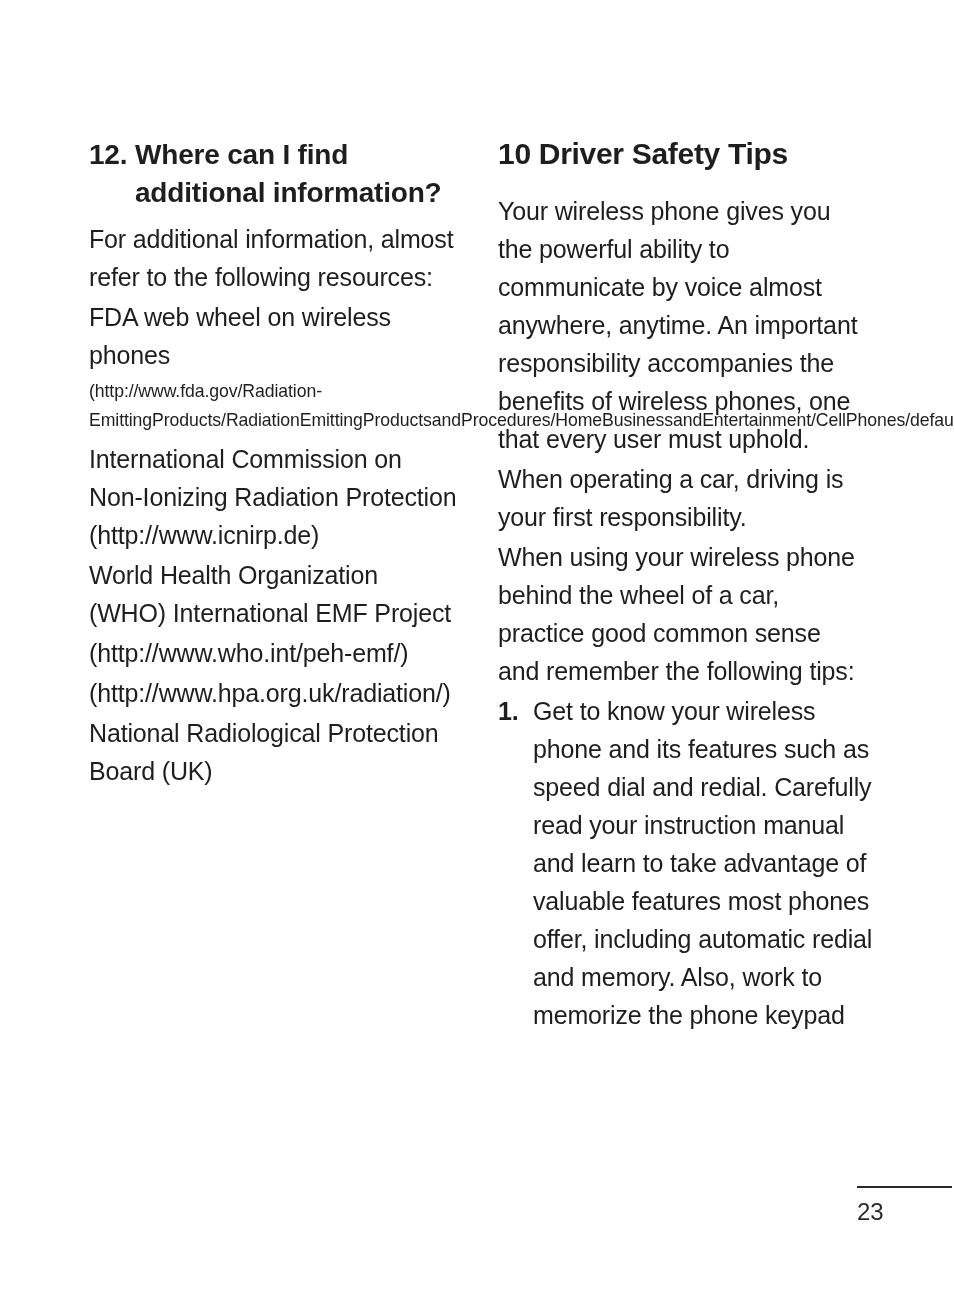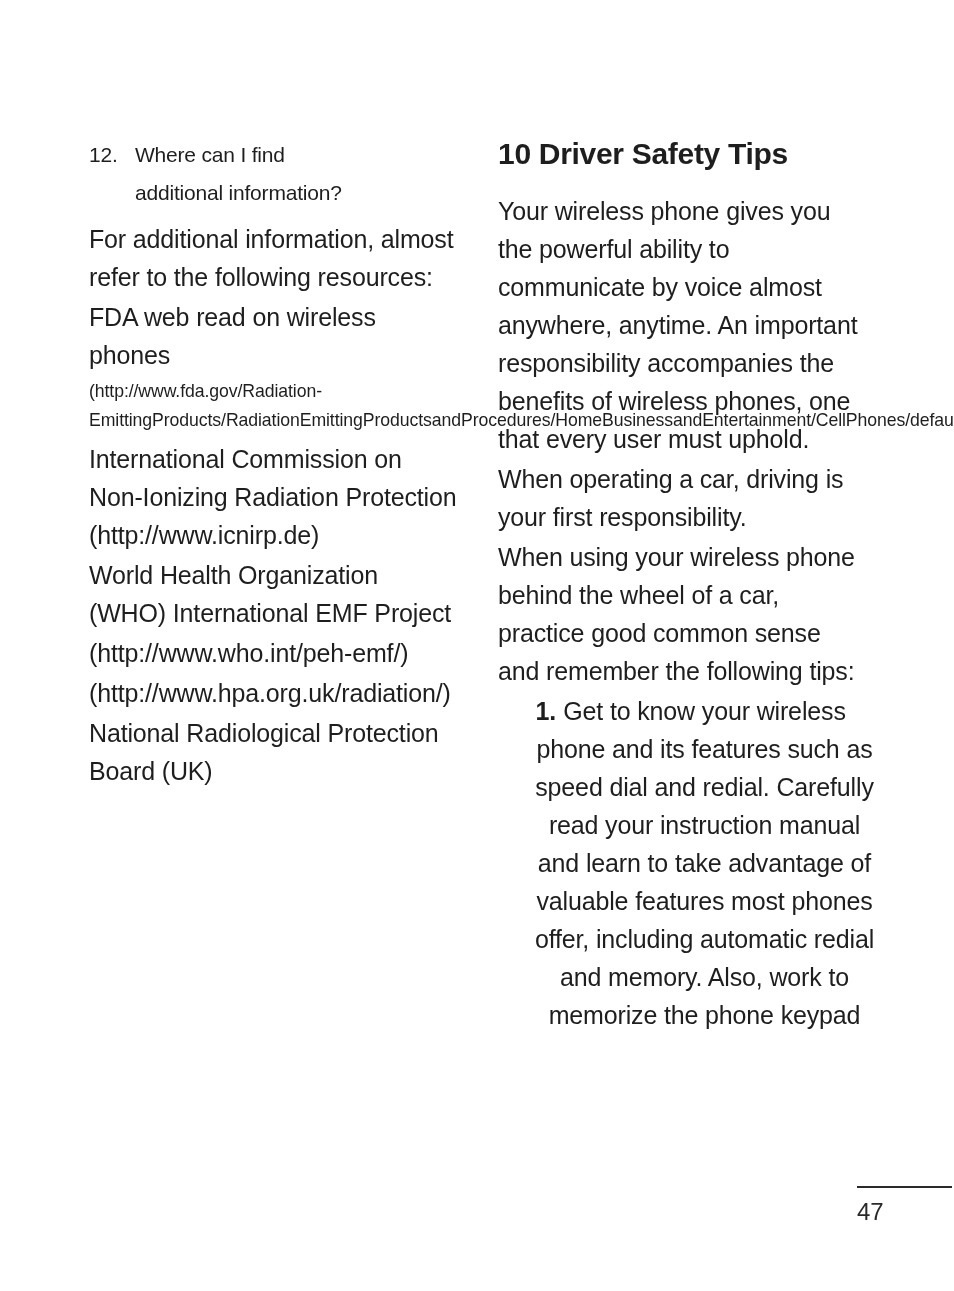--- a/index.html
+++ b/index.html
@@ -24,22 +24,22 @@
   
   .col {
     position: absolute;
     top: 136px;
   }
   .col-left  { left: 89px;  width: 380px; }
   .col-right { left: 498px; width: 378px; }
 
   
   .h-numbered {
-    font-size: 21px;
-    font-weight: normal;
+    font-size: 28px;
+    font-weight: bold;
     line-height: 38px;
     letter-spacing: -0.2px;
     margin: 0 0 8px 0;
     padding-left: 46px;
     text-indent: -46px;
   }
   .h-numbered .marker {
     display: inline-block;
     width: 46px;
     text-indent: 0;
@@ -74,21 +74,20 @@
   }
 
   
   .li {
     font-size: 25px;
     line-height: 38px;
     letter-spacing: -0.15px;
     margin: 0;
     padding-left: 35px;
     text-indent: -35px;
-    text-align: center;
   }
   .li .marker {
     font-weight: bold;
     display: inline-block;
     width: 35px;
     text-indent: 0;
   }
 
   
   .footer-rule {
@@ -113,21 +112,21 @@
 <body>
 
 <div class="page">
 
   <div class="col col-left">
 
     <h2 class="h-numbered"><span class="marker">12.</span><span>Where can I find</span><br><span>additional information?</span></h2>
 
     <p class="p">For additional information, almost refer to the following resources:</p>
 
-    <p class="p">FDA web read on wireless phones</p>
+    <p class="p">FDA web wheel on wireless phones</p>
 
     <p class="p-url-small">(http://www.fda.gov/Radiation-EmittingProducts/RadiationEmittingProductsandProcedures/HomeBusinessandEntertainment/CellPhones/default.htm)</p>
 
 
 
     <p class="p">International Commission on Non-Ionizing Radiation Protection (http://www.icnirp.de)</p>
 
     <p class="p">World Health Organization (WHO) International EMF Project</p>
 
     <p class="p">(http://www.who.int/peh-emf/)</p>
@@ -146,15 +145,15 @@
 
     <p class="p">When operating a car, driving is your first responsibility.</p>
 
     <p class="p">When using your wireless phone behind the wheel of a car, practice good common sense and remember the following tips:</p>
 
     <p class="li"><span class="marker">1.</span><span>Get to know your wireless phone and its features such as speed dial and redial. Carefully read your instruction manual and learn to take advantage of valuable features most phones offer, including automatic redial and memory. Also, work to memorize the phone keypad</span></p>
 
   </div>
 
   <div class="footer-rule"></div>
-  <div class="page-number">47</div>
+  <div class="page-number">23</div>
 
 </div>
 
 </body></html>

